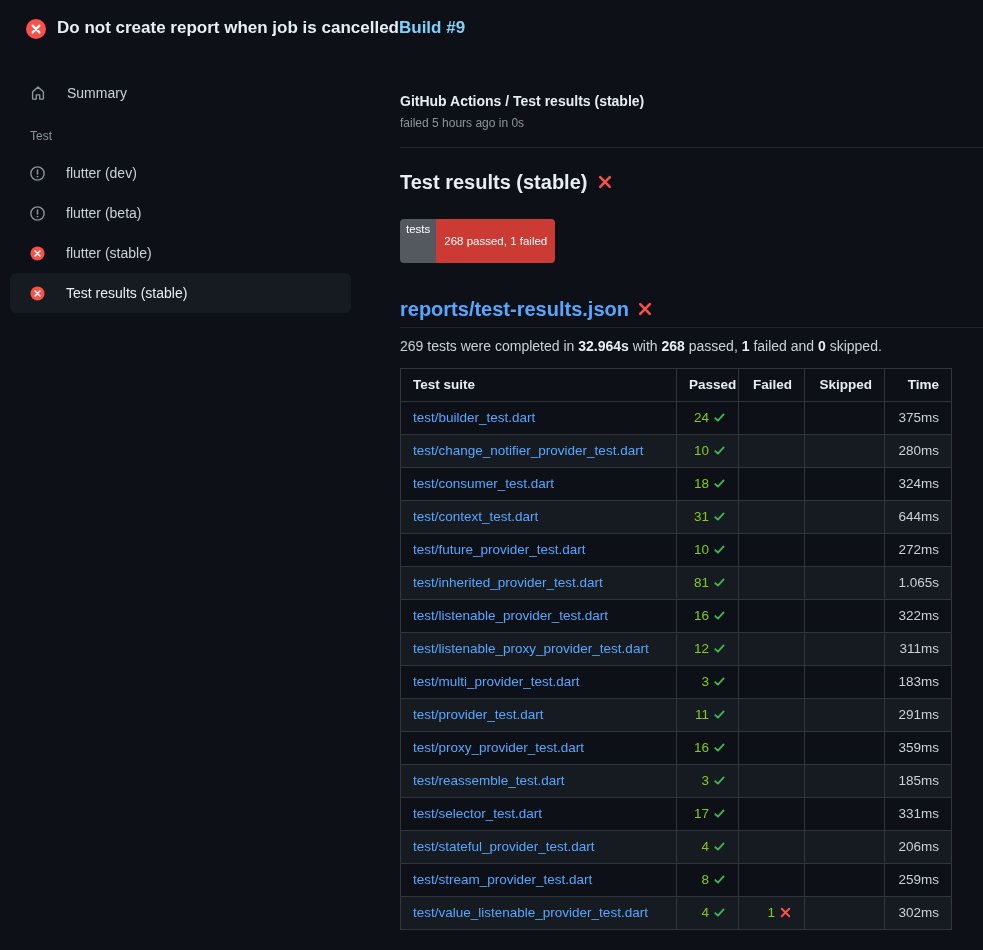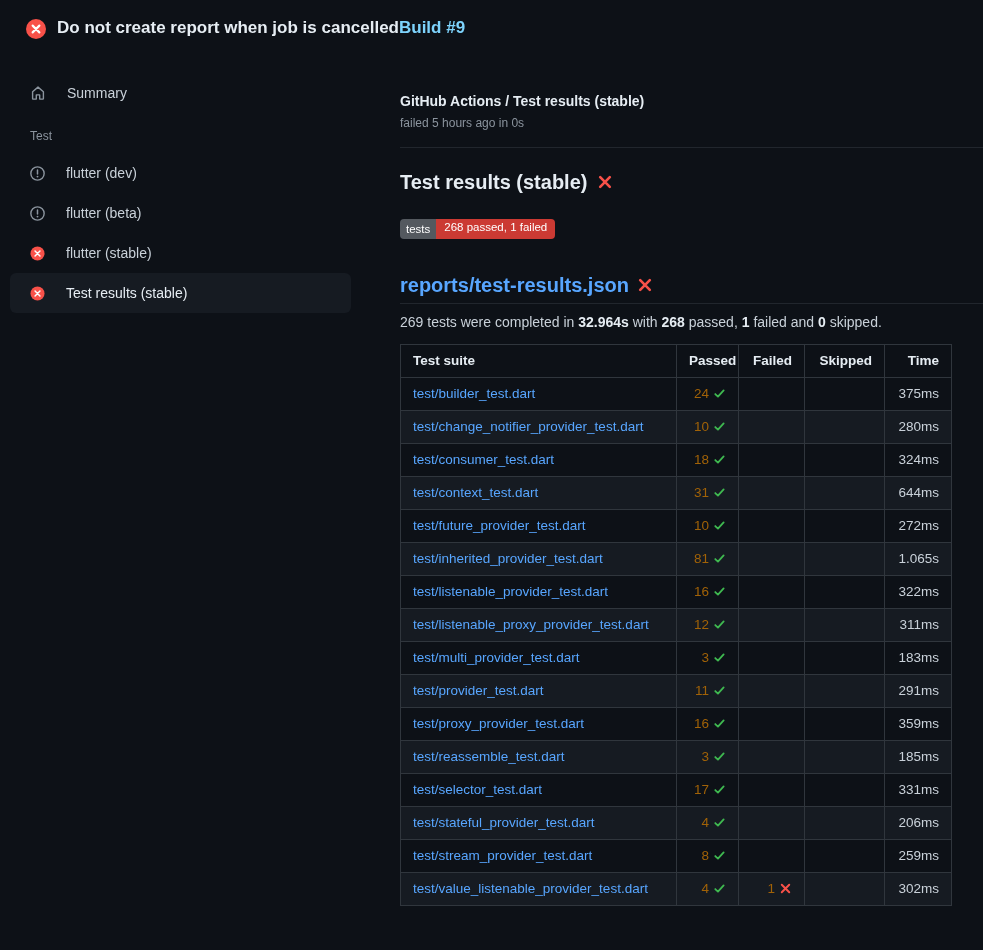--- a/index.html
+++ b/index.html
@@ -48,42 +48,42 @@
   .divider { border:0; border-top:1px solid #21262d; margin:16px -32px 0 0; }
   .divider-tight { margin-top:5px; }
 
   .heading-row { display:flex; align-items:center; gap:10px; margin-top:21px; }
   .section-title { font-size:20px; font-weight:700; color:#e6edf3; line-height:26px; }
   .heading-x { width:16px; height:16px; color:var(--failed-red,#f85149); }
   .heading-x svg { width:16px; height:16px; }
 
   .badge { display:inline-flex; margin-top:24px; font-size:11.5px; line-height:14px; border-radius:4px; overflow:hidden; }
   .badge-label { background:var(--badge-label-bg,#54595f); color:#fff; padding:3px 6px; }
-  .badge-value { background:var(--badge-value-bg,#cb3a33); color:#fff; padding:1px 8px; }
+  .badge-value { background:var(--badge-value-bg,#cb3a33); color:#fff; padding:15px 8px; }
 
   .report-row { margin-top:33px;gap:8px; }
   .report-title { font-size:20px; font-weight:700; color:var(--accent-blue,#58a6ff); line-height:26px; text-decoration:none; cursor:pointer; }
 
   .summary-line { margin-top:10px; font-size:14px; color:#c9d1d9; line-height:17px; }
   .summary-line strong { color:#e6edf3; }
 
   
   table.results { border-collapse:collapse; table-layout:fixed; width:551px; margin-top:13px; font-size:13.5px; }
   .results th, .results td { border:1px solid #30363d; padding:6px 12px; line-height:20px; white-space:nowrap; overflow:hidden; }
   .results th { font-weight:700; color:#e6edf3; text-align:left; }
   .results th.num, .results td.num-cell, .results th.col-time-h, .results td.time-cell { text-align:right; }
   .results tbody tr { background:#0d1117; }
   .results tbody tr:nth-child(even) { background:#161b22; }
   a.suite-link { color:var(--accent-blue,#58a6ff); text-decoration:none; cursor:pointer; }
   .cell-icon { display:inline-block; margin-left:4px; }
   .cell-icon svg { width:13px; height:13px; display:inline-block; vertical-align:-2px; }
   .check-icon { color:var(--passed-green,#3fb950); }
   .fail-icon { color:var(--failed-red,#f85149); }
   .time-cell { color:#c9d1d9; }
-  .num { color:#a16207; }
+  .num { color:#84cc16; }
 </style>
 </head>
 <body>
 
 <header class="top-header">
   <span class="x-circle-fill">
     <svg viewBox="0 0 16 16">
         <circle cx="8" cy="8" r="8" fill="currentColor"></circle>
         <path d="M5.3 5.3l5.4 5.4M10.7 5.3l-5.4 5.4" stroke="#ffffff" stroke-width="1.7" stroke-linecap="round"></path>
       </svg>

